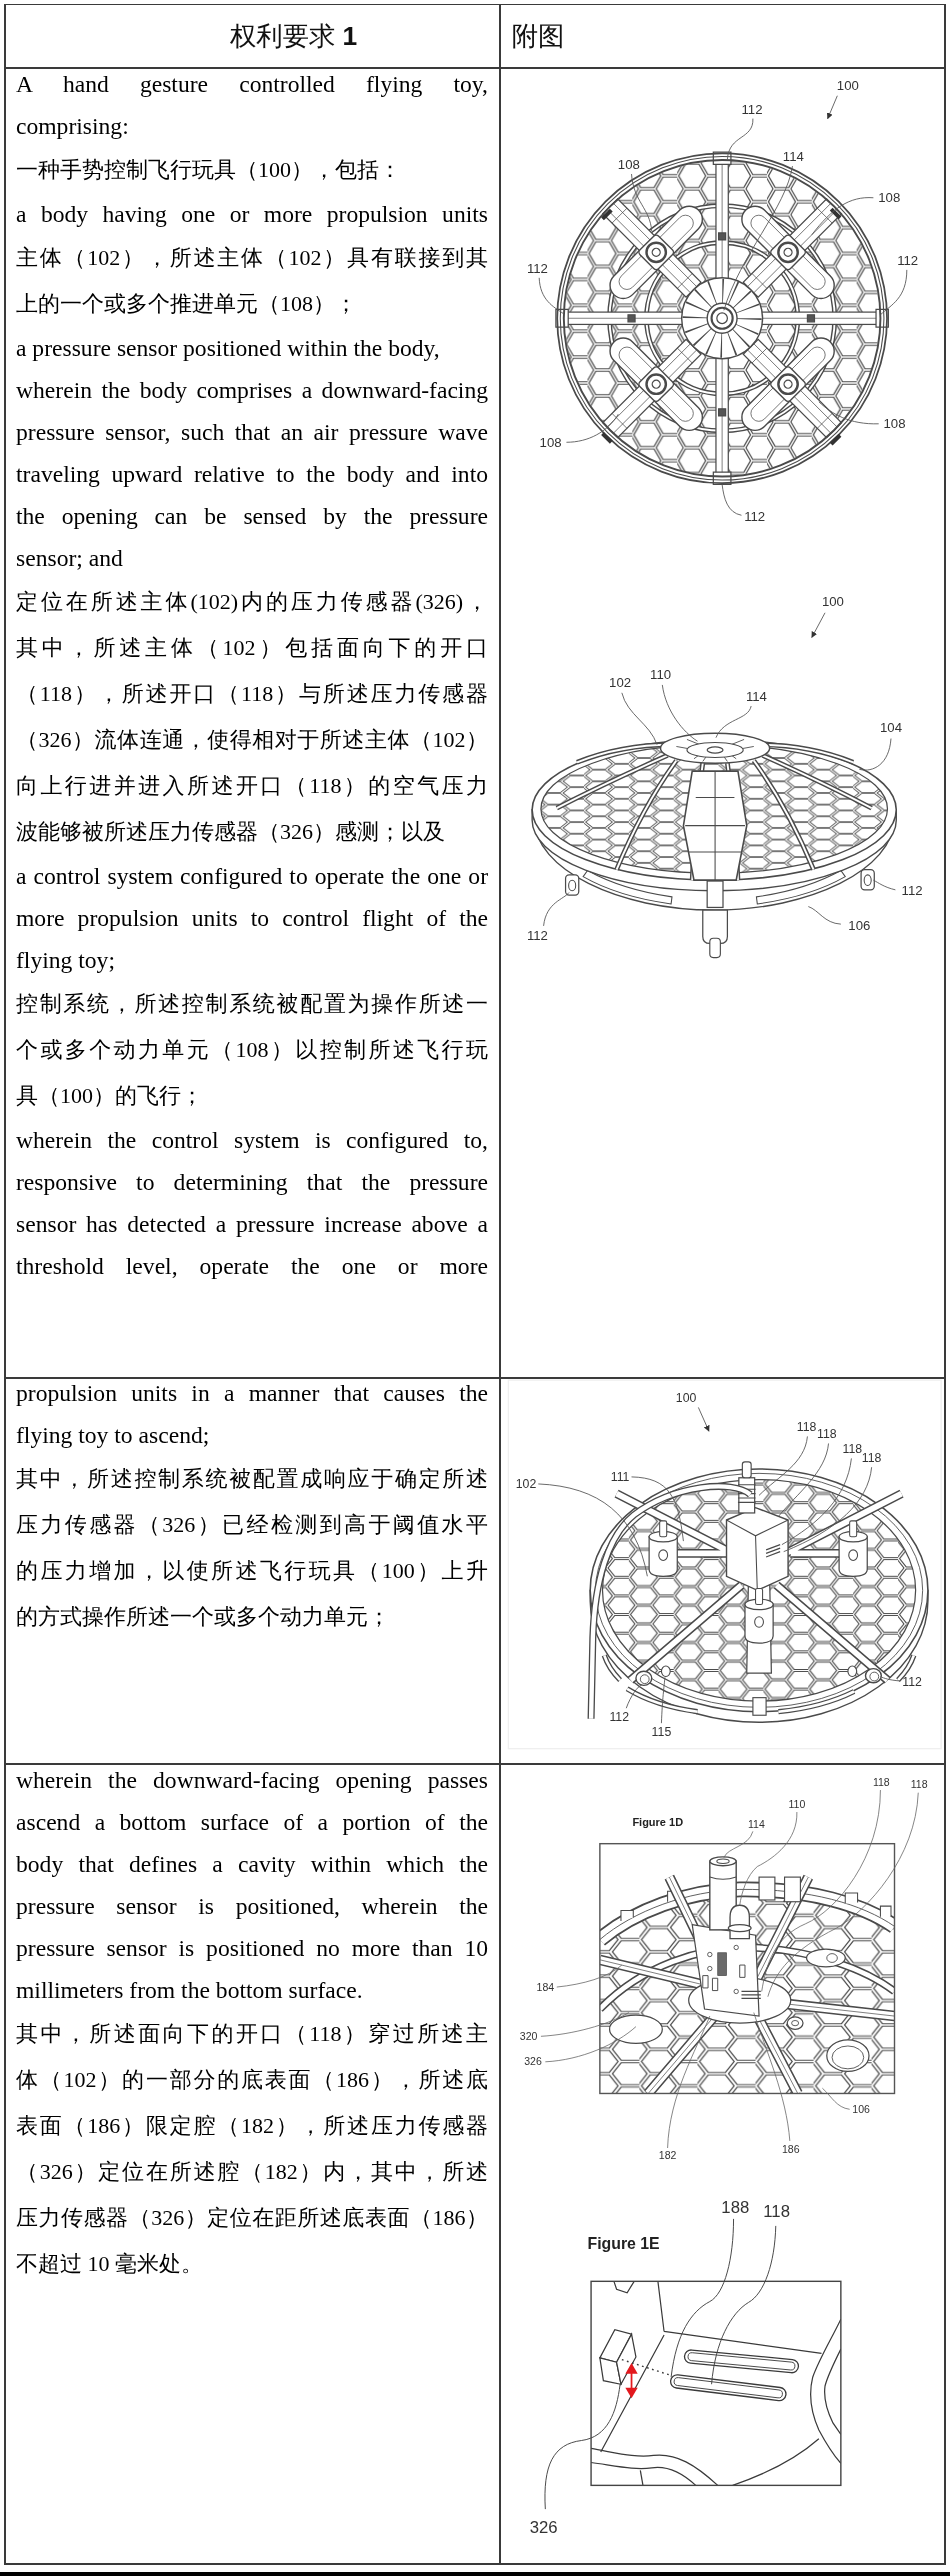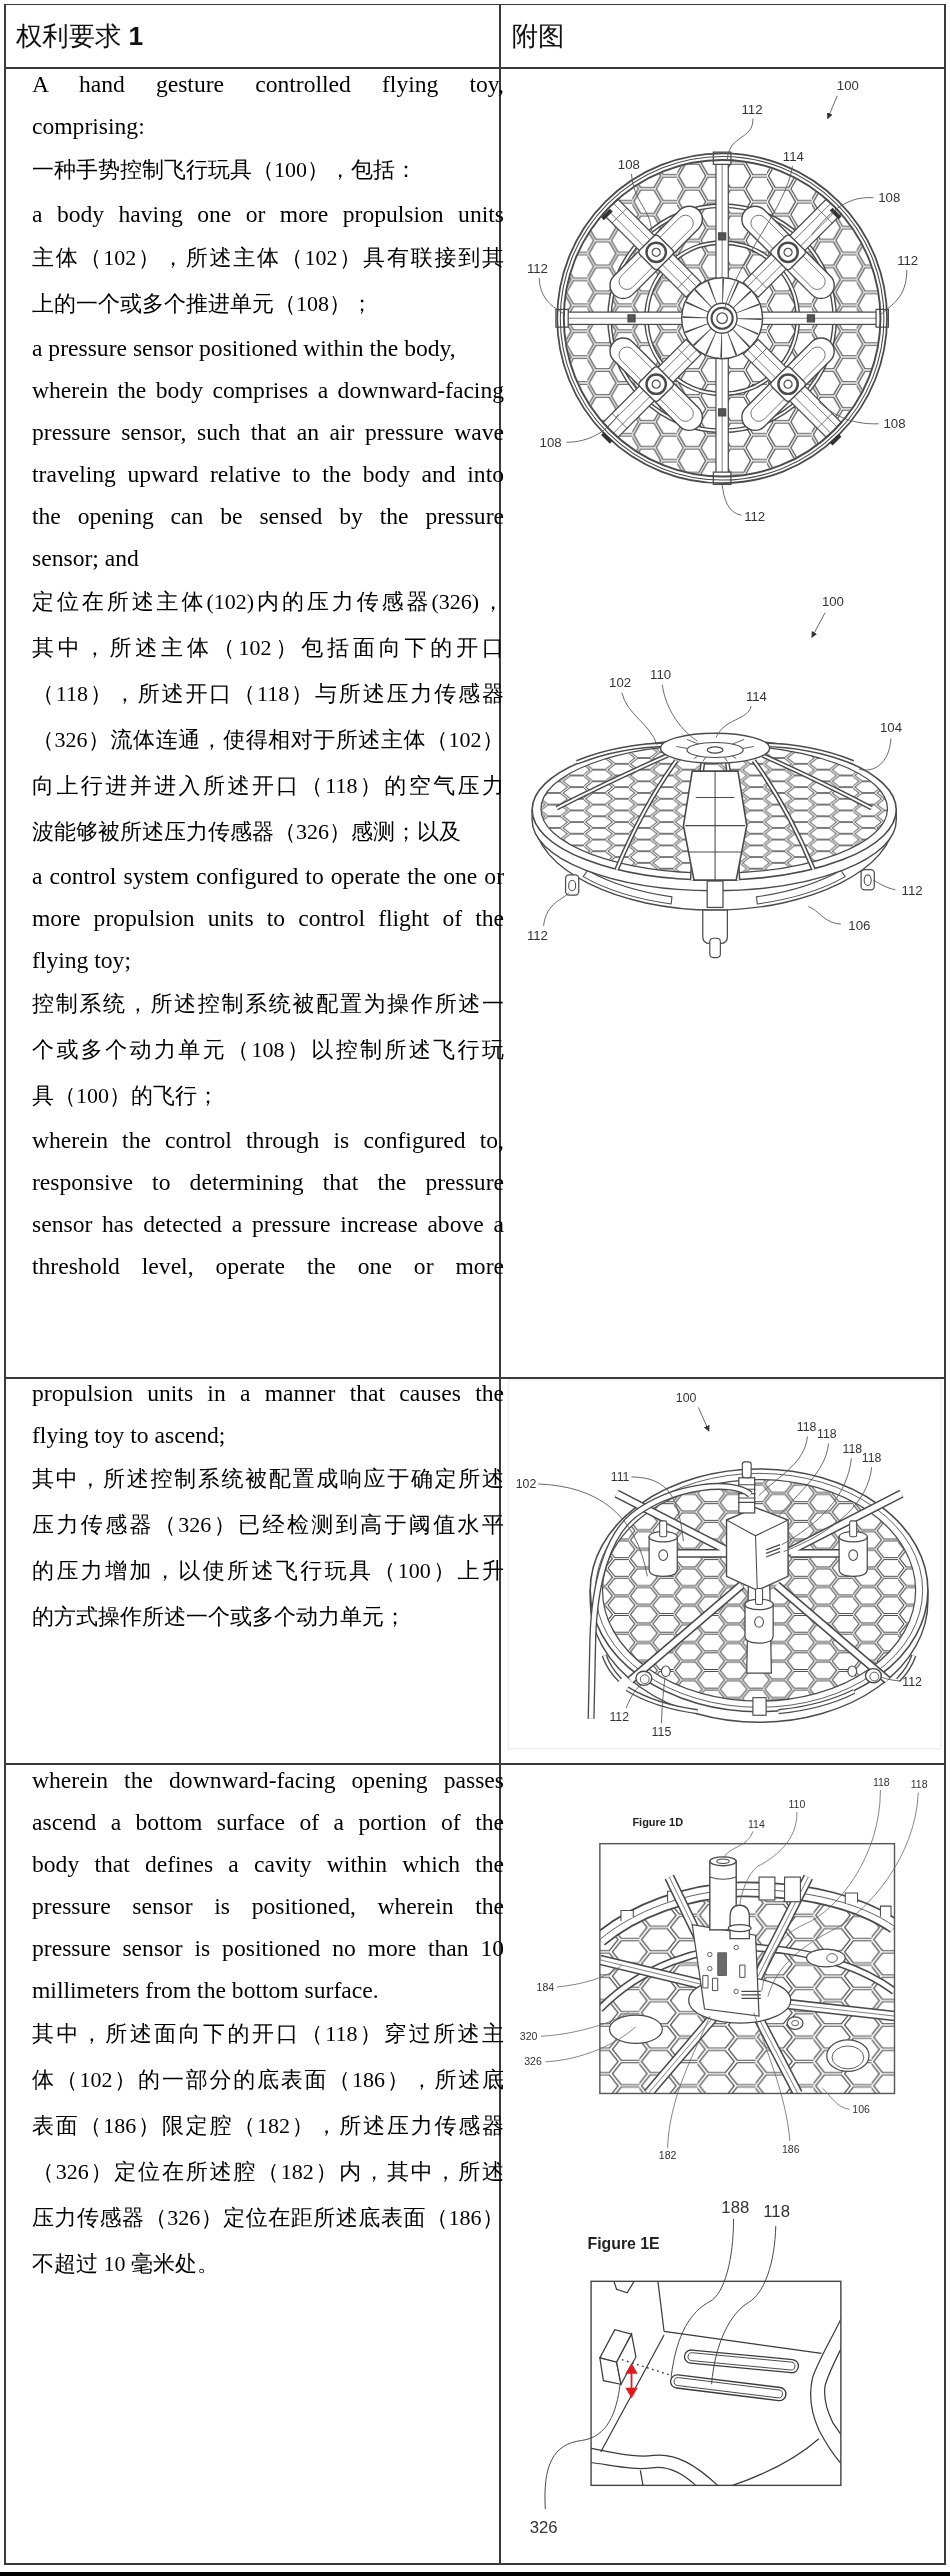--- a/index.html
+++ b/index.html
@@ -8,21 +8,21 @@
     font-family: "Liberation Serif", serif; color: #000;
   }
   .hl { position: absolute; left: 4.4px; width: 941px; height: 1.8px; background: #3a3a3a; }
   .vl { position: absolute; top: 3.5px; width: 1.8px; height: 2561px; background: #3a3a3a; }
   .bottom-bar { position: absolute; left: 0; top: 2572px; width: 951px; height: 4.4px; background: #000; }
   .hdr {
     position: absolute; top: 6.2px; height: 61px; line-height: 61px;
     font-family: "Liberation Sans", sans-serif; font-size: 26.4px; color: #111; white-space: nowrap;
   }
   .hdr .num { font-weight: bold; margin-left: 7px; }
-  .col { position: absolute; left: 32px; width: 472px; }
+  .col { position: absolute; left: 16px; width: 472px; }
   .ln { display: block; white-space: nowrap; overflow: hidden; }
   .ln.e { height: 42px; line-height: 42px; font-size: 23.6px; }
   .ln.c { height: 46px; line-height: 46px; font-size: 22px; }
   .ln.j { text-align: justify; text-align-last: justify; }
   .fig { position: absolute; overflow: visible; }
   .lbl { font-family: "Liberation Sans", sans-serif; font-size: 15px; fill: #333; text-anchor: middle; }
   .lbl.s14 { font-size: 14px; }
   .lbl.s12 { font-size: 12px; }
   .lbl.s19 { font-size: 19px; }
   .ftitle { font-family: "Liberation Sans", sans-serif; font-weight: bold; fill: #222; }
@@ -63,21 +63,21 @@
 <div class="hl" style="top:3.5px"></div>
 <div class="hl" style="top:67px"></div>
 <div class="hl" style="top:1377px"></div>
 <div class="hl" style="top:1763px"></div>
 <div class="hl" style="top:2563px"></div>
 <div class="vl" style="left:4.4px"></div>
 <div class="vl" style="left:499px"></div>
 <div class="vl" style="left:944px"></div>
 <div class="bottom-bar"></div>
 
-<div class="hdr" style="left:6.2px;width:565px;padding-left:9.7px;box-sizing:border-box;">
+<div class="hdr" style="left:6.2px;width:565px;padding-left:9.7px;box-sizing:border-box;text-align:center;">
   <span>权利要求</span><span class="num">1</span>
 </div>
 <div class="hdr" style="left:502px;width:442px;padding-left:9.7px;box-sizing:border-box;">
   <span>附图</span>
 </div>
 
 <div class="col" style="top:63px">
   <div class="ln e j">A hand gesture controlled flying toy,</div>
   <div class="ln e">comprising:</div>
   <div class="ln c">一种手势控制飞行玩具（100），包括：</div>
@@ -95,21 +95,21 @@
   <div class="ln c j">（118），所述开口（118）与所述压力传感器</div>
   <div class="ln c j">（326）流体连通，使得相对于所述主体（102）</div>
   <div class="ln c j">向上行进并进入所述开口（118）的空气压力</div>
   <div class="ln c">波能够被所述压力传感器（326）感测；以及</div>
   <div class="ln e j">a control system configured to operate the one or</div>
   <div class="ln e j">more propulsion units to control flight of the</div>
   <div class="ln e">flying toy;</div>
   <div class="ln c j">控制系统，所述控制系统被配置为操作所述一</div>
   <div class="ln c j">个或多个动力单元（108）以控制所述飞行玩</div>
   <div class="ln c">具（100）的飞行；</div>
-  <div class="ln e j">wherein the control through is configured to,</div>
+  <div class="ln e j">wherein the control system is configured to,</div>
   <div class="ln e j">responsive to determining that the pressure</div>
   <div class="ln e j">sensor has detected a pressure increase above a</div>
   <div class="ln e j">threshold level, operate the one or more</div>
 </div>
 
 <div class="col" style="top:1372px">
   <div class="ln e j">propulsion units in a manner that causes the</div>
   <div class="ln e">flying toy to ascend;</div>
   <div class="ln c j">其中，所述控制系统被配置成响应于确定所述</div>
   <div class="ln c j">压力传感器（326）已经检测到高于阈值水平</div>

